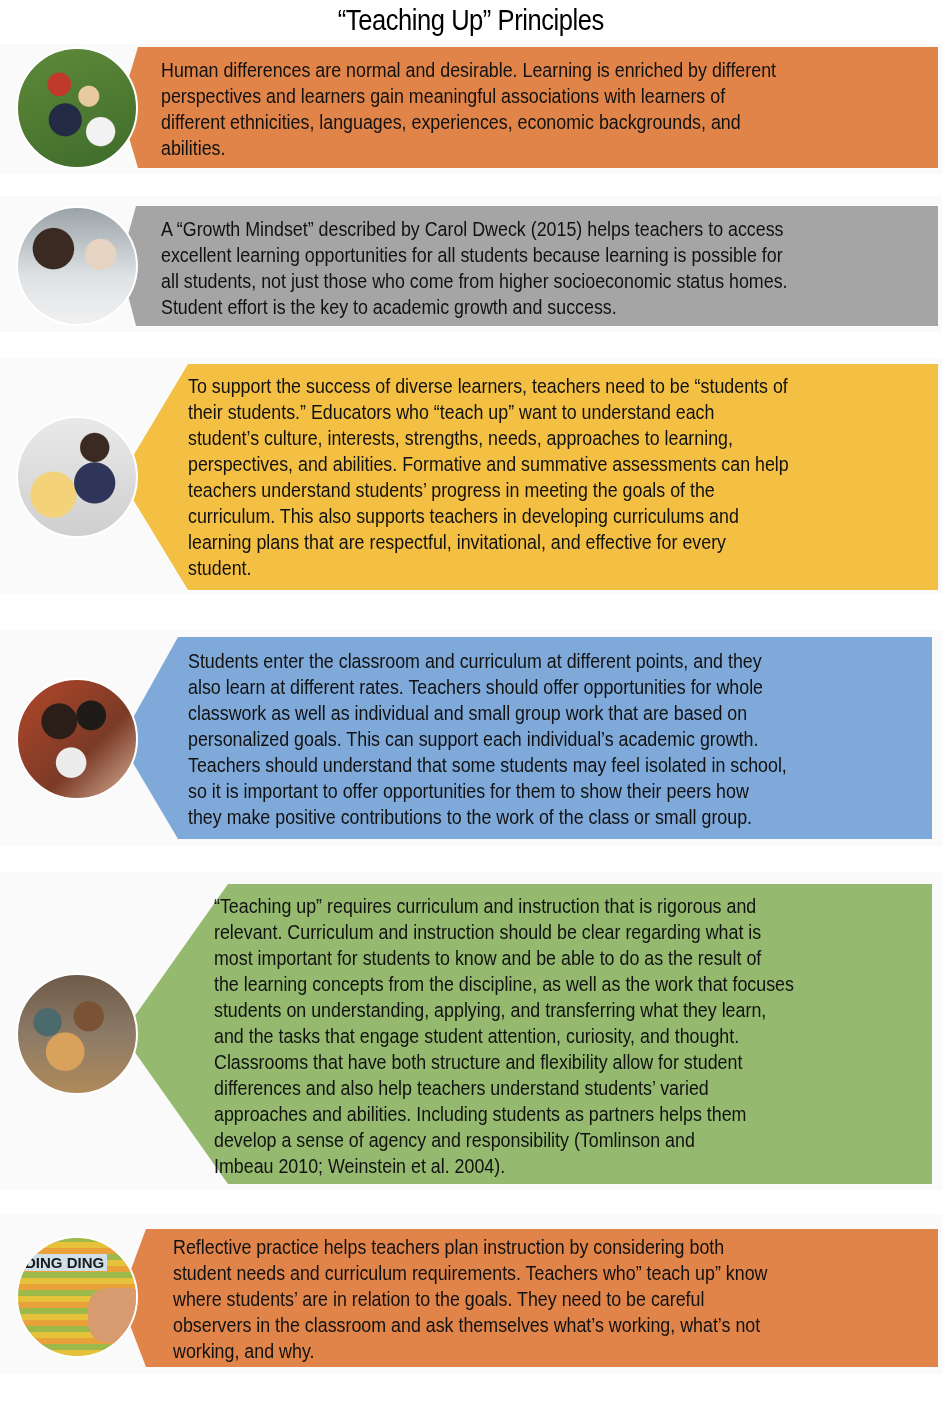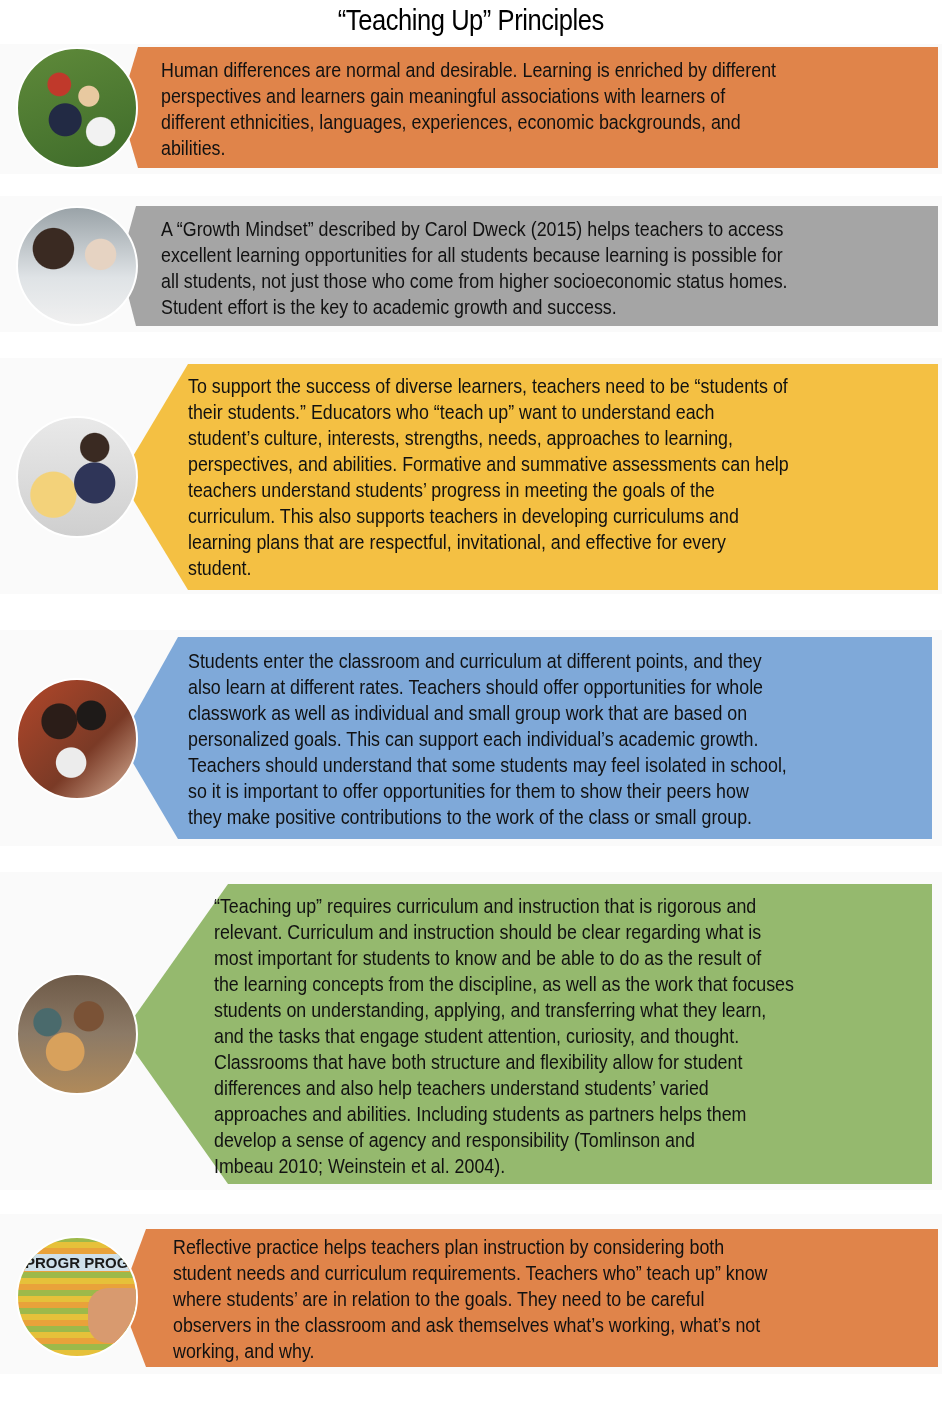--- a/index.html
+++ b/index.html
@@ -93,20 +93,20 @@
 differences and also help teachers understand students’ varied
 approaches and abilities. Including students as partners helps them
 develop a sense of agency and responsibility (Tomlinson and
 Imbeau 2010; Weinstein et al. 2004).</div>
 
 <div class="panel-bg" style="top:1214px;height:160px;"></div>
 <svg class="arrow" style="left:0;top:1229px;" width="942" height="140">
   <polygon points="146,0 938,0 938,138 146,138 120,70" fill="#e0844a"></polygon>
 </svg>
 <div class="circle" style="left:16px;top:1236px;width:122px;height:122px;background:repeating-linear-gradient(0deg,#e6c13a 0 6px,#9db94a 6px 12px,#e9a23a 12px 18px), #e6c13a;">
-  <div style="position:absolute;left:4px;top:16px;font-size:15px;font-weight:bold;color:#1a1a1a;background:#cfe0ea;padding:0 3px;white-space:nowrap;">PROGR PROGR</div>
+  <div style="position:absolute;left:4px;top:16px;font-size:15px;font-weight:bold;color:#1a1a1a;background:#cfe0ea;padding:0 3px;white-space:nowrap;">DING DING</div>
   <div style="position:absolute;left:70px;top:50px;width:50px;height:55px;background:#d89a6f;border-radius:20px 6px 6px 20px;"></div>
 </div>
 <div class="text" style="left:173px;top:1234px;">Reflective practice helps teachers plan instruction by considering both
 student needs and curriculum requirements. Teachers who” teach up” know
 where students’ are in relation to the goals. They need to be careful
 observers in the classroom and ask themselves what’s working, what’s not
 working, and why.</div>
 
 </body></html>

